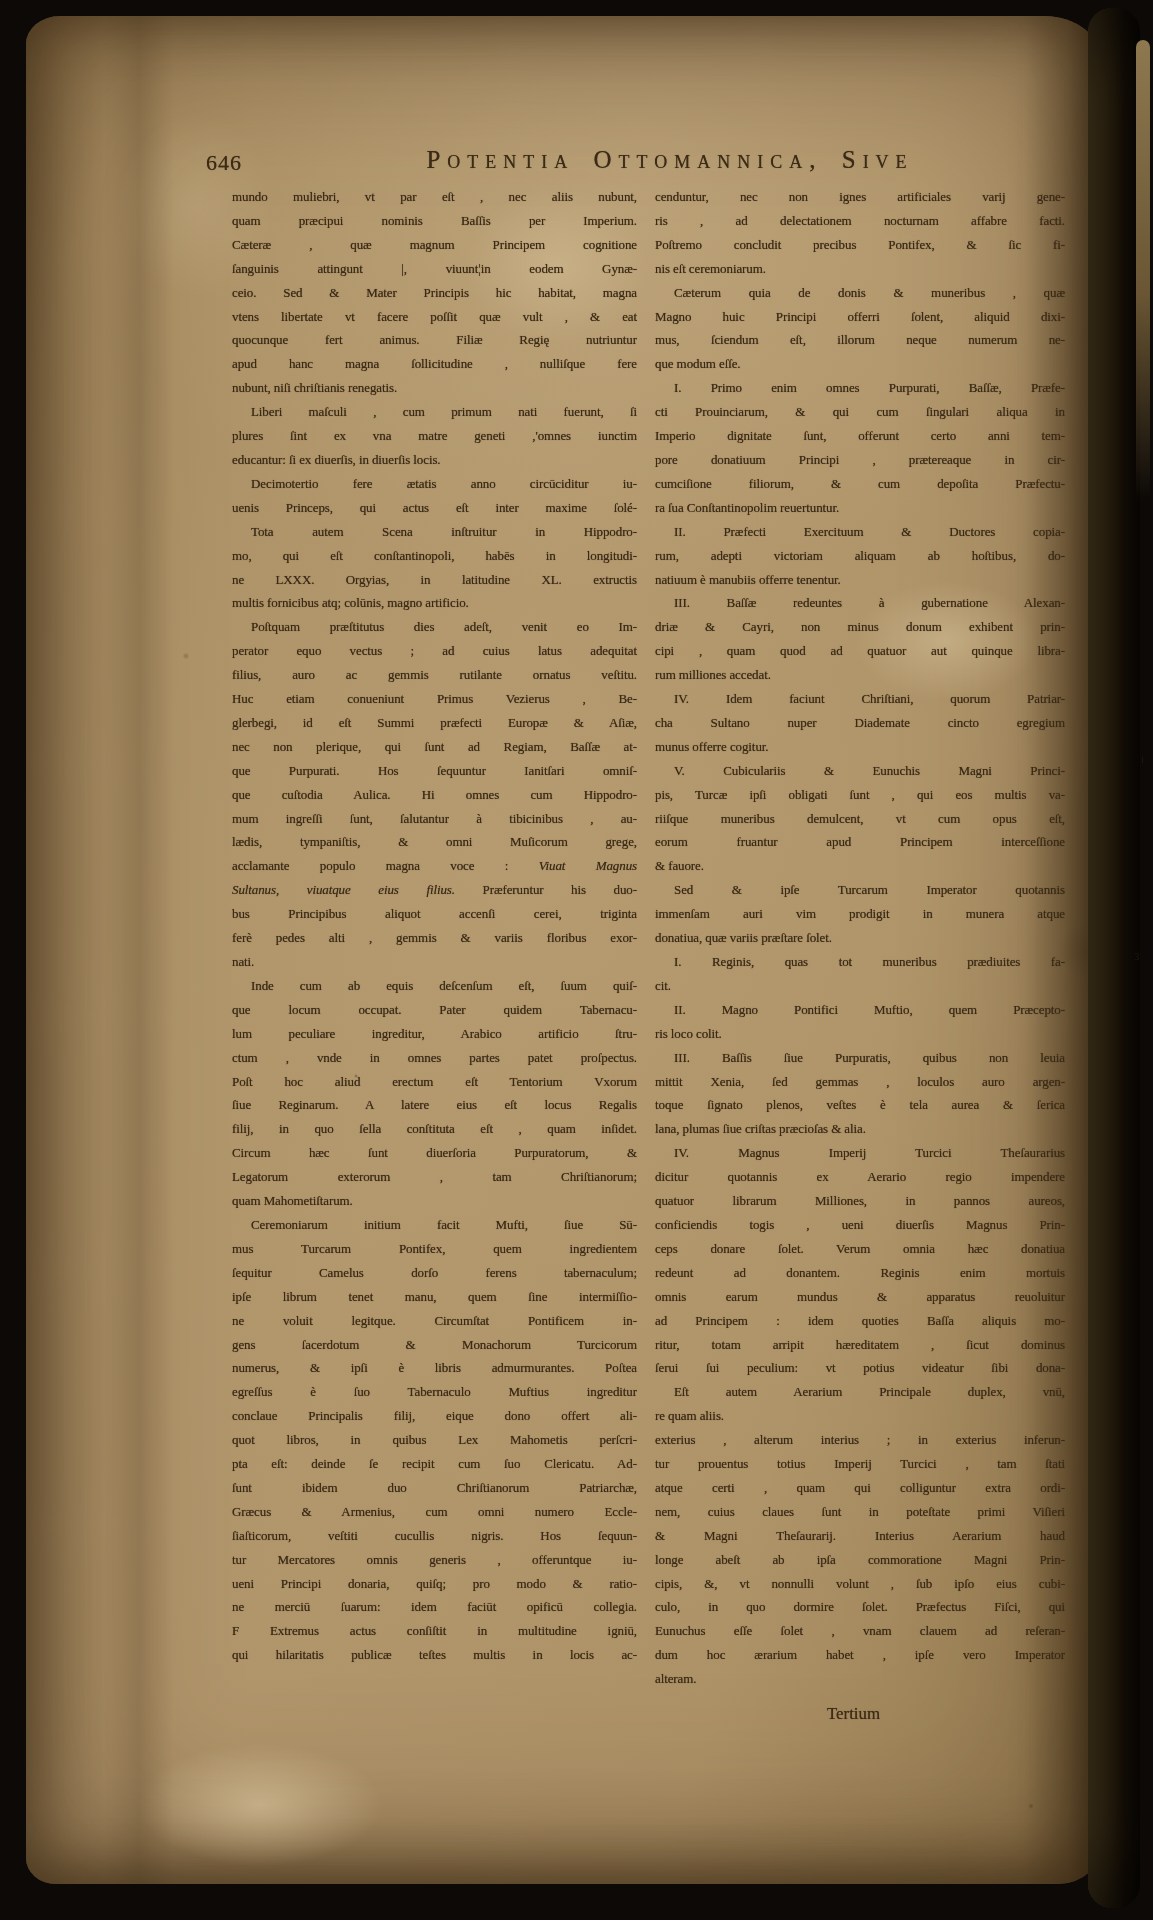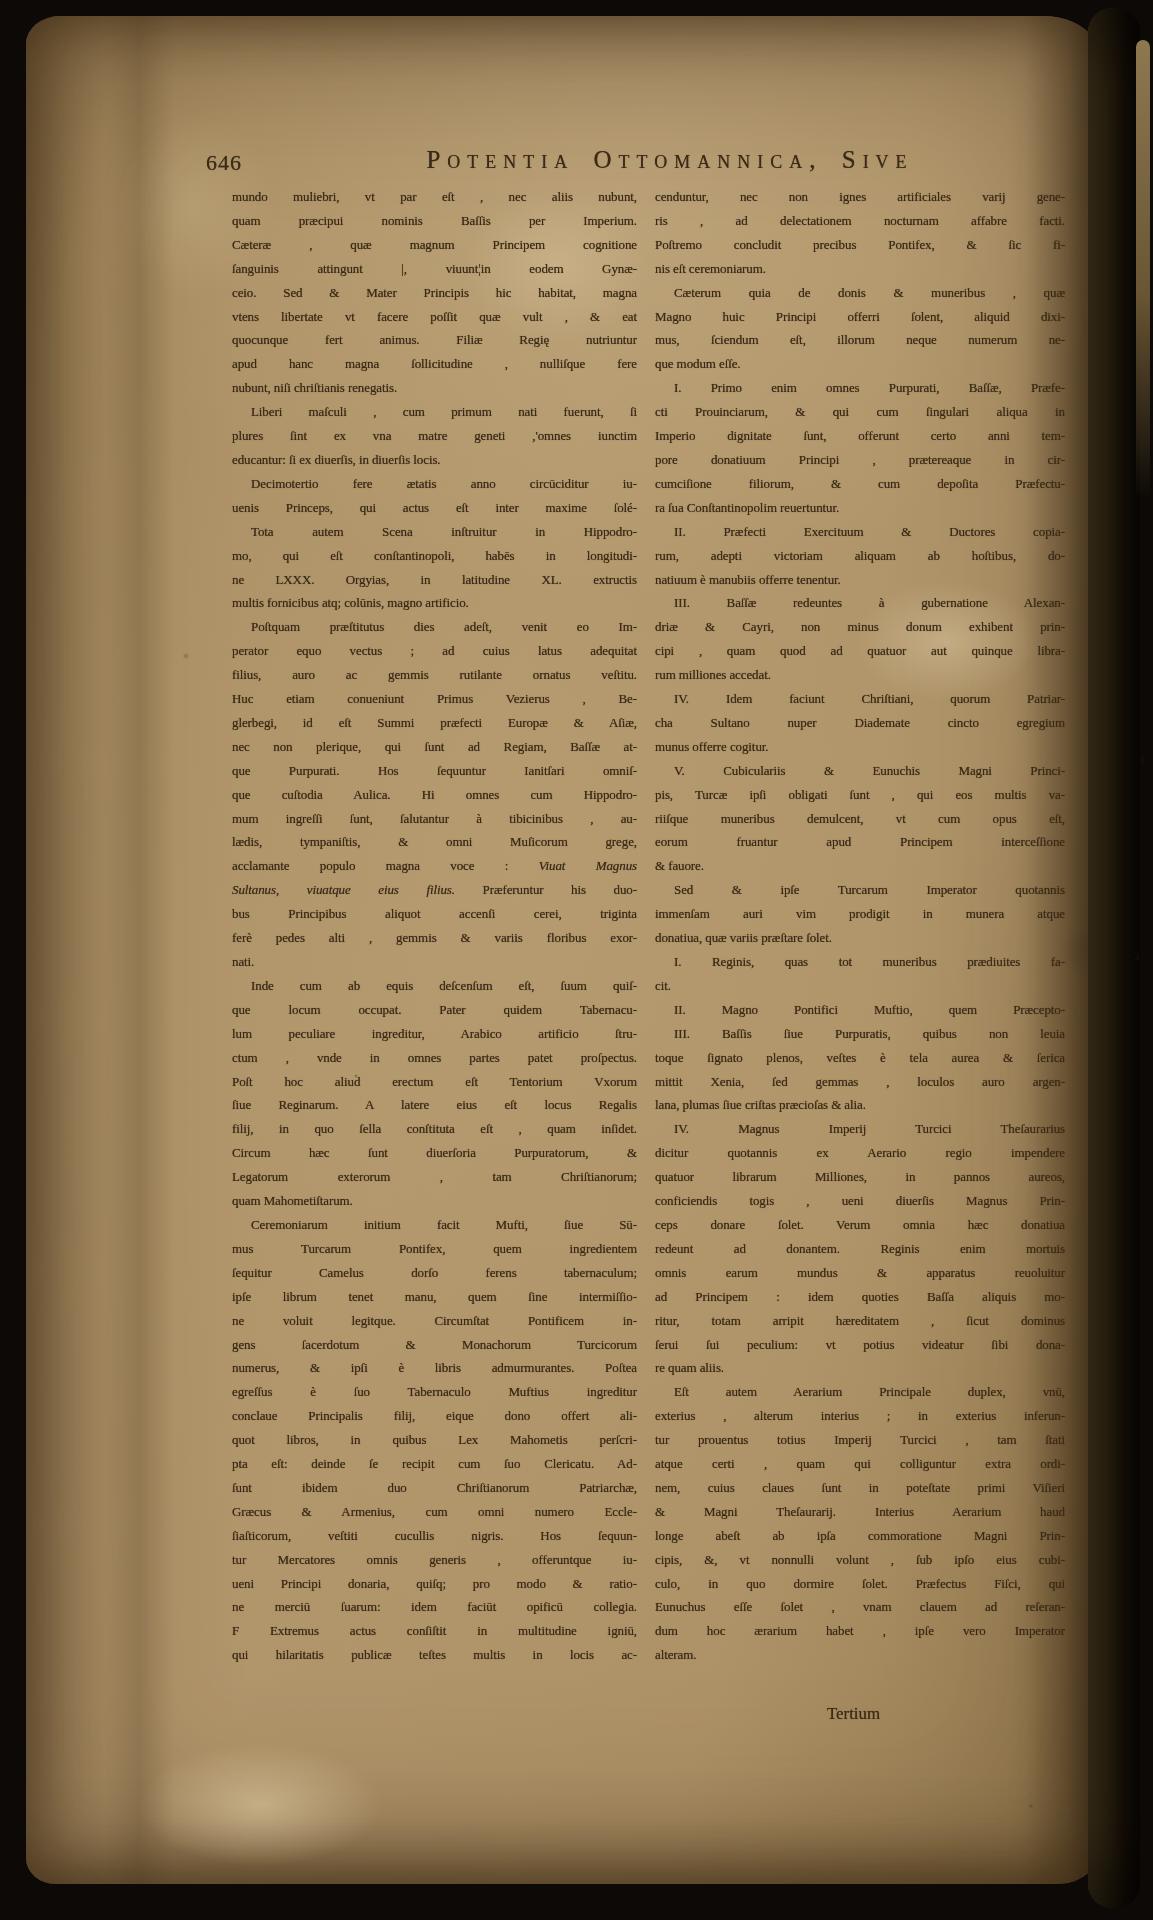--- a/index.html
+++ b/index.html
@@ -202,36 +202,37 @@
       <div class="line"><span>pis, Turcæ ipſi obligati ſunt , qui eos multis va-</span></div>
       <div class="line"><span>riiſque muneribus demulcent, vt cum opus eſt,</span></div>
       <div class="line"><span>eorum fruantur apud Principem interceſſione</span></div>
       <div class="line end"><span>&amp; fauore.</span></div>
       <div class="line indent"><span>Sed &amp; ipſe Turcarum Imperator quotannis</span></div>
       <div class="line"><span>immenſam auri vim prodigit in munera atque</span></div>
       <div class="line end"><span>donatiua, quæ variis præſtare ſolet.</span></div>
       <div class="line indent"><span>I. Reginis, quas tot muneribus prædiuites fa-</span></div>
       <div class="line end"><span>cit.</span></div>
       <div class="line indent"><span>II. Magno Pontifici Muftio, quem Præcepto-</span></div>
+      <div class="line end"><span>ris loco colit.</span></div>
       <div class="line indent"><span>III. Baſſis ſiue Purpuratis, quibus non leuia</span></div>
+      <div class="line"><span>mittit Xenia, ſed gemmas , loculos auro argen-</span></div>
       <div class="line"><span>toque ſignato plenos, veſtes è tela aurea &amp; ſerica</span></div>
-      <div class="line"><span>mittit Xenia, ſed gemmas , loculos auro argen-</span></div>
       <div class="line end"><span>lana, plumas ſiue criſtas præcioſas &amp; alia.</span></div>
       <div class="line indent"><span>IV. Magnus Imperij Turcici Theſaurarius</span></div>
       <div class="line"><span>dicitur quotannis ex Aerario regio impendere</span></div>
       <div class="line"><span>quatuor librarum Milliones, in pannos aureos,</span></div>
       <div class="line"><span>conficiendis togis , ueni diuerſis Magnus Prin-</span></div>
       <div class="line"><span>ceps donare ſolet. Verum omnia hæc donatiua</span></div>
       <div class="line"><span>redeunt ad donantem. Reginis enim mortuis</span></div>
       <div class="line"><span>omnis earum mundus &amp; apparatus reuoluitur</span></div>
       <div class="line"><span>ad Principem : idem quoties Baſſa aliquis mo-</span></div>
       <div class="line"><span>ritur, totam arripit hæreditatem , ſicut dominus</span></div>
       <div class="line"><span>ſerui ſui peculium: vt potius videatur ſibi dona-</span></div>
+      <div class="line indent"><span>Eſt autem Aerarium Principale duplex, vnū,</span></div>
       <div class="line end"><span>re quam aliis.</span></div>
-      <div class="line indent"><span>Eſt autem Aerarium Principale duplex, vnū,</span></div>
       <div class="line"><span>exterius , alterum interius ; in exterius inferun-</span></div>
       <div class="line"><span>tur prouentus totius Imperij Turcici , tam ſtati</span></div>
       <div class="line"><span>atque certi , quam qui colliguntur extra ordi-</span></div>
       <div class="line"><span>nem, cuius claues ſunt in poteſtate primi Viſieri</span></div>
       <div class="line"><span>&amp; Magni Theſaurarij. Interius Aerarium haud</span></div>
       <div class="line"><span>longe abeſt ab ipſa commoratione Magni Prin-</span></div>
       <div class="line"><span>cipis, &amp;, vt nonnulli volunt , ſub ipſo eius cubi-</span></div>
       <div class="line"><span>culo, in quo dormire ſolet. Præfectus Fiſci, qui</span></div>
       <div class="line"><span>Eunuchus eſſe ſolet , vnam clauem ad reſeran-</span></div>
       <div class="line"><span>dum hoc ærarium habet , ipſe vero Imperator</span></div>

